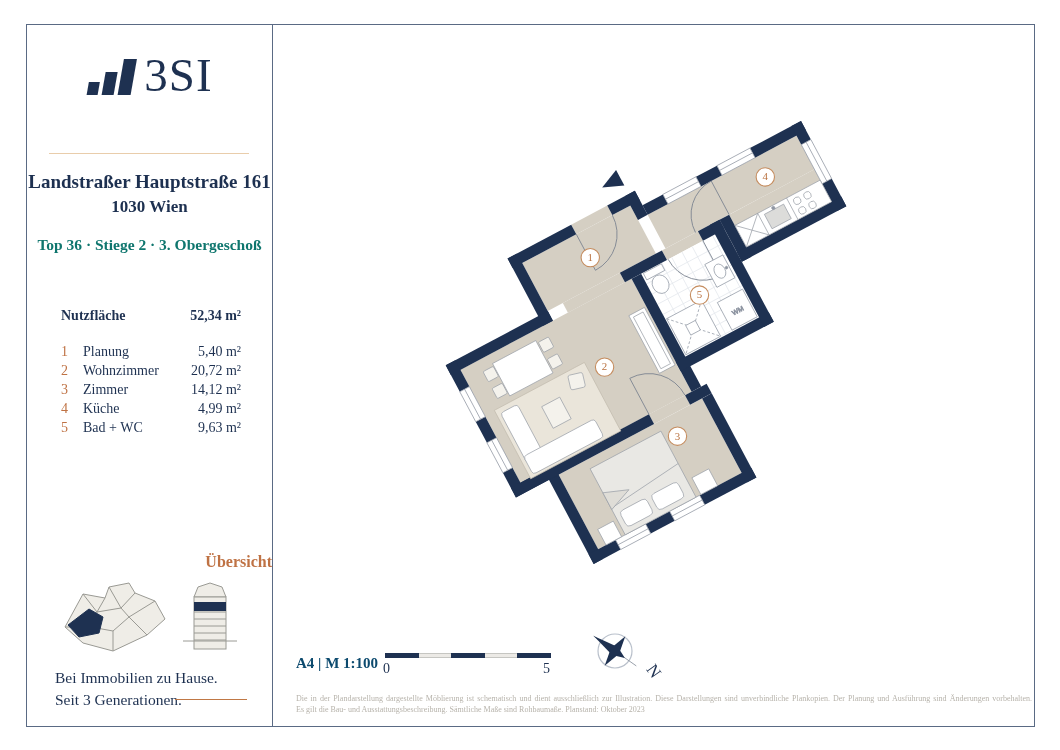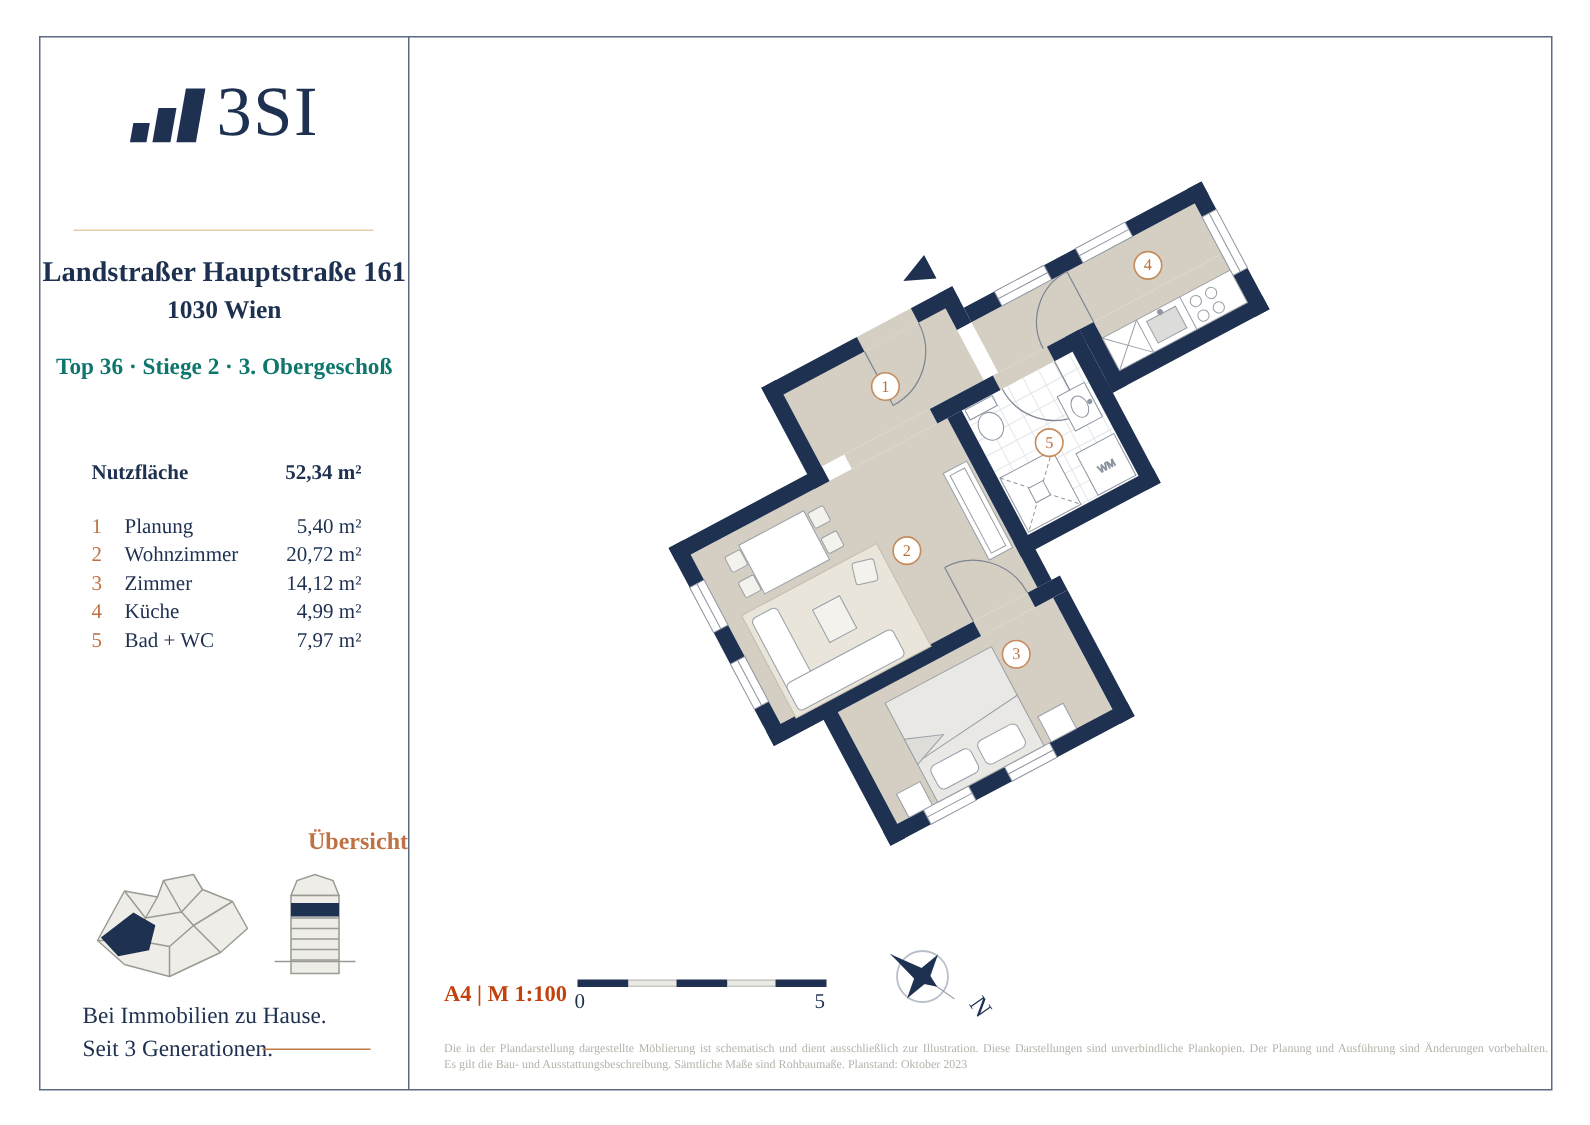--- a/index.html
+++ b/index.html
@@ -25,21 +25,21 @@
   .arow .val{color:#1d3050;}
   .ahead{display:flex;font-weight:bold;margin-bottom:17px;line-height:18px;}
   .ahead .hl{flex:1;}
   .uebersicht{position:absolute;top:528px;left:0;width:100%;text-align:right;font-size:16px;font-weight:bold;color:#bf7244;}
   .mini-foot{position:absolute;top:556px;left:28px;}
   .mini-elev{position:absolute;top:556px;left:152px;}
   .tagline{position:absolute;top:642px;left:28px;font-size:15.5px;color:#1d3050;line-height:22px;}
   .tagline-rule{position:absolute;top:674px;left:148px;width:72px;height:1px;background:#c07845;}
 
   
-  .format-scale{position:absolute;left:296px;top:655px;font-size:15px;font-weight:bold;color:#c2410c;}
+  .format-scale{position:absolute;left:296px;top:655px;font-size:15px;font-weight:bold;color:#0c4a6e;}
   .scalebar{position:absolute;left:385px;top:653px;width:166px;height:5px;display:flex;}
   .scalebar span{height:5px;}
   .sb-d{background:#1e3151;width:34px;}
   .sb-l{background:#eceae6;border-top:1px solid #c6c6c2;border-bottom:1px solid #c6c6c2;box-sizing:border-box;width:32px;}
   .sb-zero{position:absolute;left:383px;top:661px;font-size:14px;color:#1d3050;}
   .sb-five{position:absolute;left:543px;top:661px;font-size:14px;color:#1d3050;}
   .compass{position:absolute;left:583px;top:623px;}
   .disclaimer{position:absolute;left:296px;top:693px;width:736px;color:#b7b3ab;font-size:8px;line-height:11px;}
   .disc1{text-align:justify;text-align-last:justify;}
   .planarea{position:absolute;left:282px;top:26px;}
@@ -93,21 +93,21 @@
         <span class="val">14,12 m²</span>
       </div>
       <div class="arow">
         <span class="num">4</span>
         <span class="nm">Küche</span>
         <span class="val">4,99 m²</span>
       </div>
       <div class="arow">
         <span class="num">5</span>
         <span class="nm">Bad + WC</span>
-        <span class="val">7,97 m²</span>
+        <span class="val">9,63 m²</span>
       </div>
     </div>
 
     <div class="uebersicht">Übersicht</div>
 
     <svg class="mini-foot" width="116" height="78" viewBox="0 0 116 78">
       <g stroke="#9a9a94" stroke-width="1" fill="#efede7" stroke-linejoin="round">
         <path d="M10,46 L28,13 L50,17 L54,6 L74,2 L80,12 L100,20 L110,38 L92,54 L58,70 L28,62 Z"></path>
         <path d="M28,13 L42,31 L50,17" fill="none"></path>
         <path d="M54,6 L66,27 L80,12" fill="none"></path>

